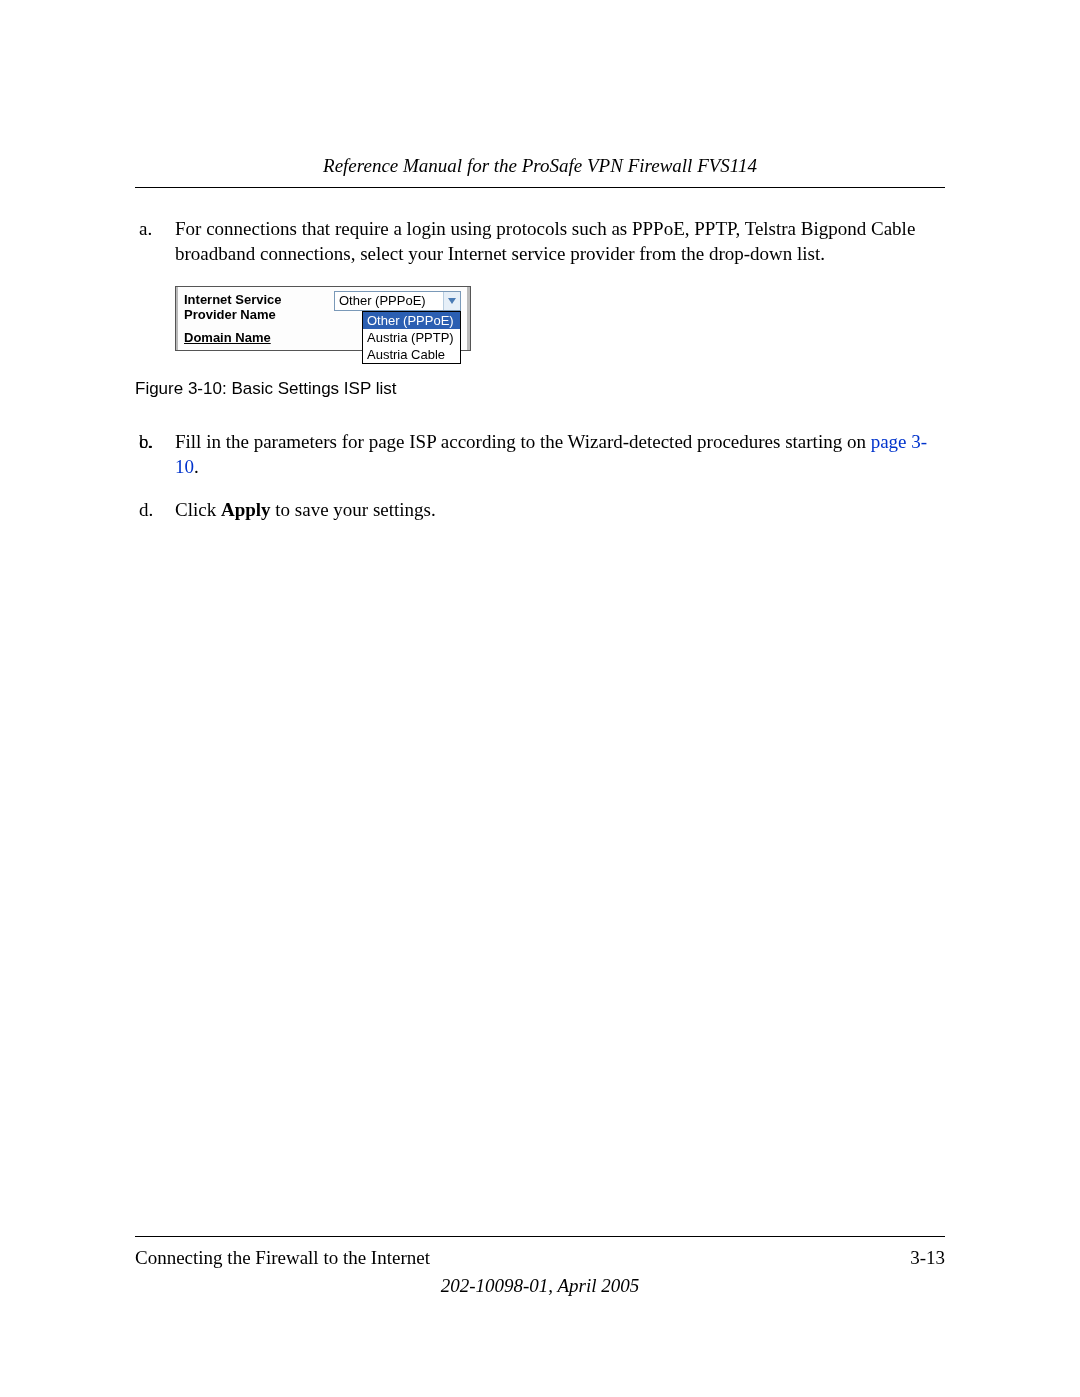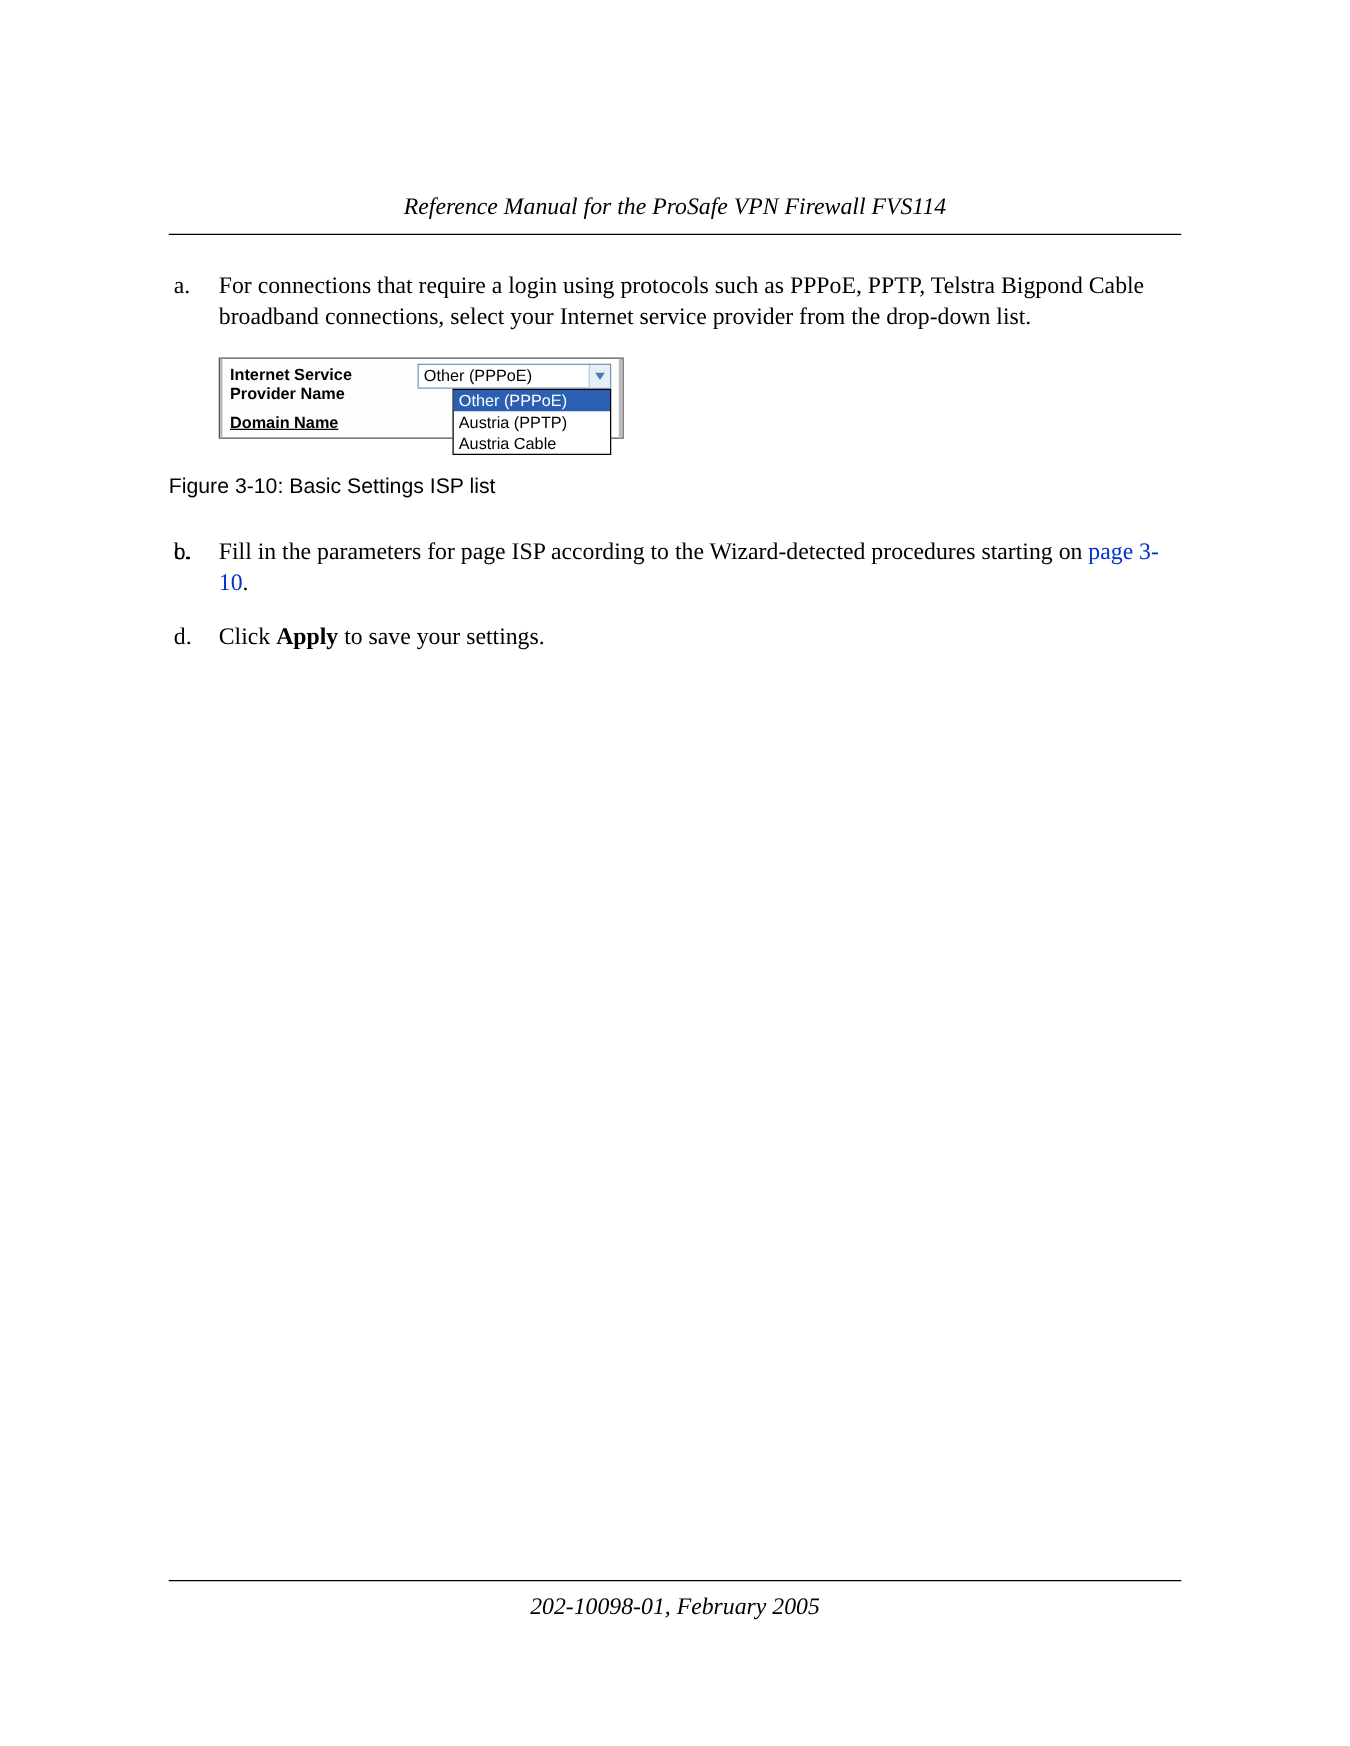--- a/index.html
+++ b/index.html
@@ -40,21 +40,21 @@
   }
   ol.main-list > li .marker {
     position: absolute;
     left: -36px;
     top: 0;
   }
   .figure-wrap {
     margin: 20px 0 22px 40px;
   }
   .screenshot {
-    width: 324px;
+    width: 296px;
     border: 1px solid #555;
     background: #fdfdfd;
     font-family: Arial, sans-serif;
     font-size: 13px;
     box-sizing: border-box;
   }
   .screenshot-inner {
     border-left: 2px solid #bbb;
     border-right: 3px solid #bbb;
     box-sizing: border-box;
@@ -222,16 +222,20 @@
       <span>Fill in the parameters for page ISP according to the Wizard-detected procedures starting on </span><a href="#" class="link">page 3-10</a><span>.</span>
     </li>
     <li>
       <span class="marker">d.</span>
       <span>Click </span><span class="bold">Apply</span><span> to save your settings.</span>
     </li>
   </ol>
 
   <div class="footer">
     <div class="footer-rule"></div>
-    <div class="footer-line2">202-10098-01, February 2005</div>
+    <div class="footer-line1">
+      <span>Connecting the Firewall to the Internet</span>
+      <span>3-13</span>
+    </div>
+    <div class="footer-line2">202-10098-01, April 2005</div>
   </div>
 
 </div>
 
 </body></html>

